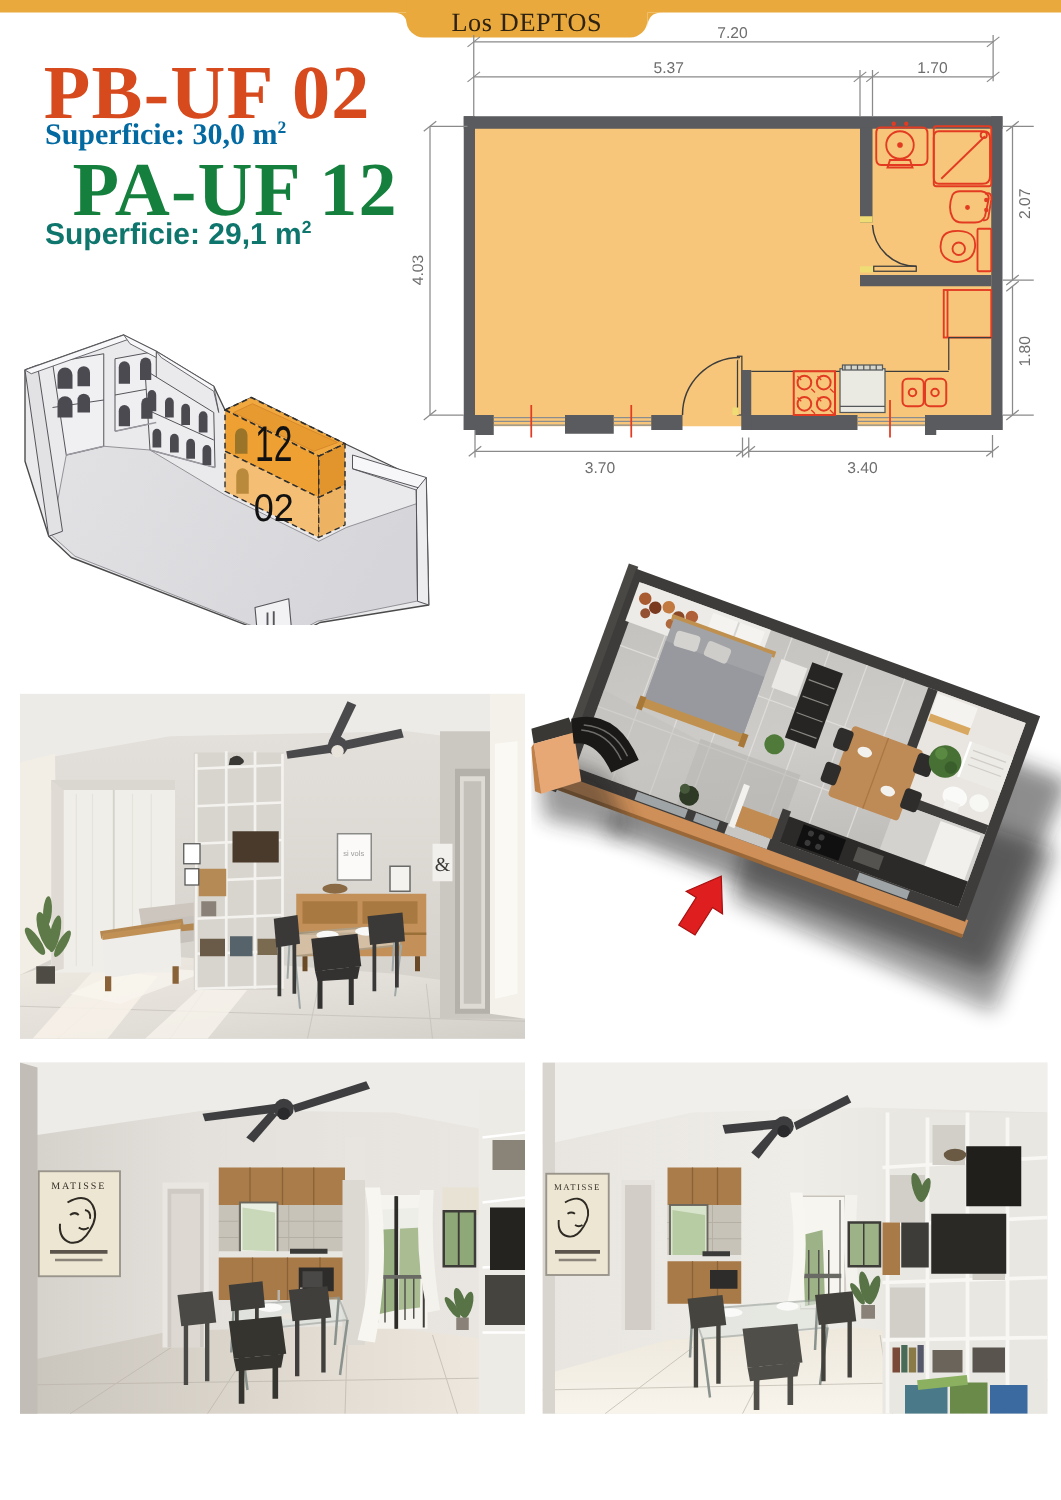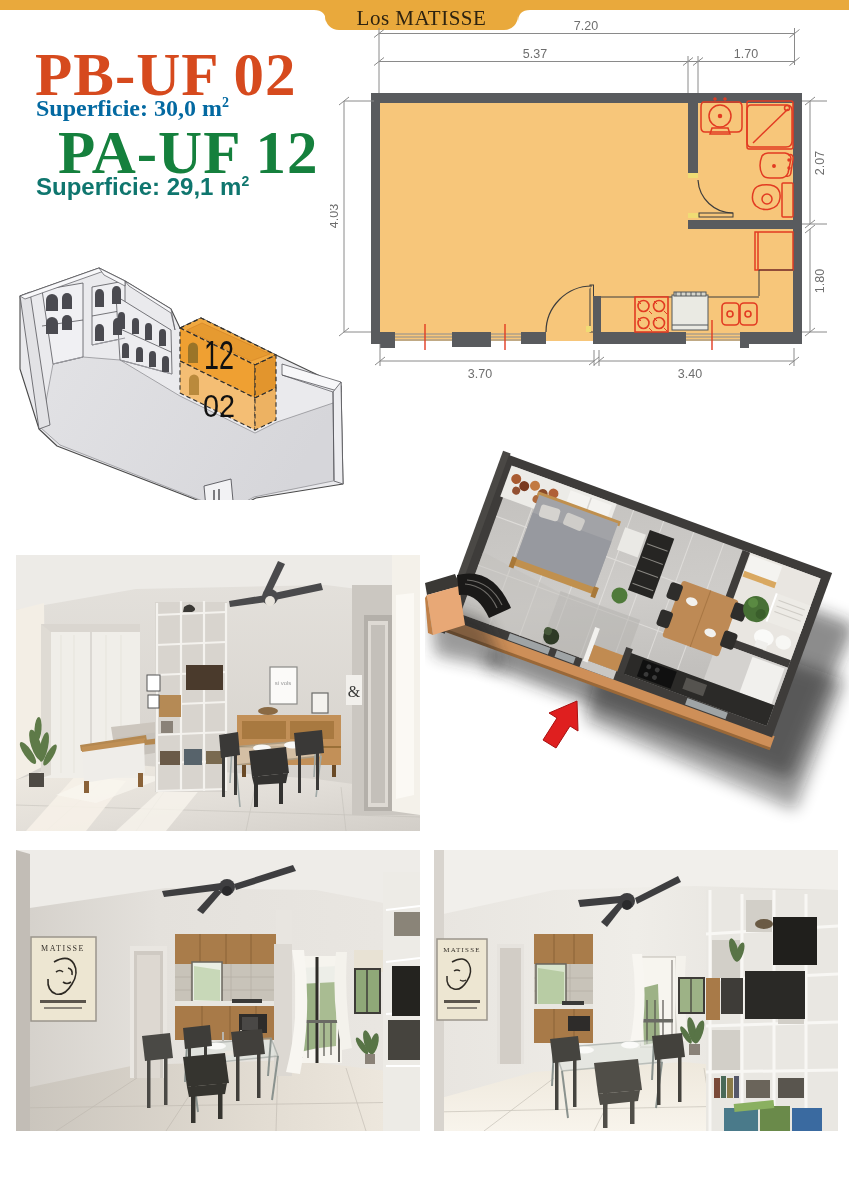--- a/index.html
+++ b/index.html
@@ -12,21 +12,21 @@
 
 <div class="abs" style="left:0;top:0;width:849px;height:10px;background:#E9A93C;"></div>
 
 <div class="abs" style="left:325px;top:0;width:193px;height:30px;background:#E9A93C;border-radius:0 0 14px 14px;"></div>
 
 <svg class="abs" style="left:0;top:0;" width="849" height="40">
   <path d="M314 10 L326 10 L326 22 Q326 10 314 10 Z" fill="#E9A93C"></path>
   <path d="M530 10 L518 10 L518 22 Q518 10 530 10 Z" fill="#E9A93C"></path>
 </svg>
 
-<div class="abs" style="left:325px;top:6px;width:193px;text-align:center;font-family:'Liberation Serif',serif;font-size:21px;color:#2e2310;letter-spacing:0.5px;">Los MATISSE</div>
+<div class="abs" style="left:325px;top:6px;width:193px;text-align:center;font-family:'Liberation Serif',serif;font-size:21px;color:#2e2310;letter-spacing:0.5px;">Los DEPTOS</div>
 
 <div class="abs" style="left:35px;top:40px;font-family:'Liberation Serif',serif;font-weight:bold;font-size:61px;color:#D64A1E;letter-spacing:1px;">PB-UF 02</div>
 
 <div class="abs" style="left:36px;top:95px;font-family:'Liberation Serif',serif;font-weight:bold;font-size:24px;color:#0369a1;">Superficie: 30,0 m<sup style="font-size:14px;">2</sup></div>
 
 <div class="abs" style="left:38px;top:118px;font-family:'Liberation Serif',serif;font-weight:bold;font-size:61px;color:#15803d;letter-spacing:1px;margin-left:20px;">PA-UF 12</div>
 
 <div class="abs" style="left:36px;top:173px;font-family:Liberation Sans, sans-serif;font-weight:bold;font-size:24px;color:#0f766e;">Superficie: 29,1 m<sup style="font-size:14px;">2</sup></div>
 
 <svg class="abs" style="left:330px;top:20px;" width="519" height="370" viewBox="0 0 519 370">

